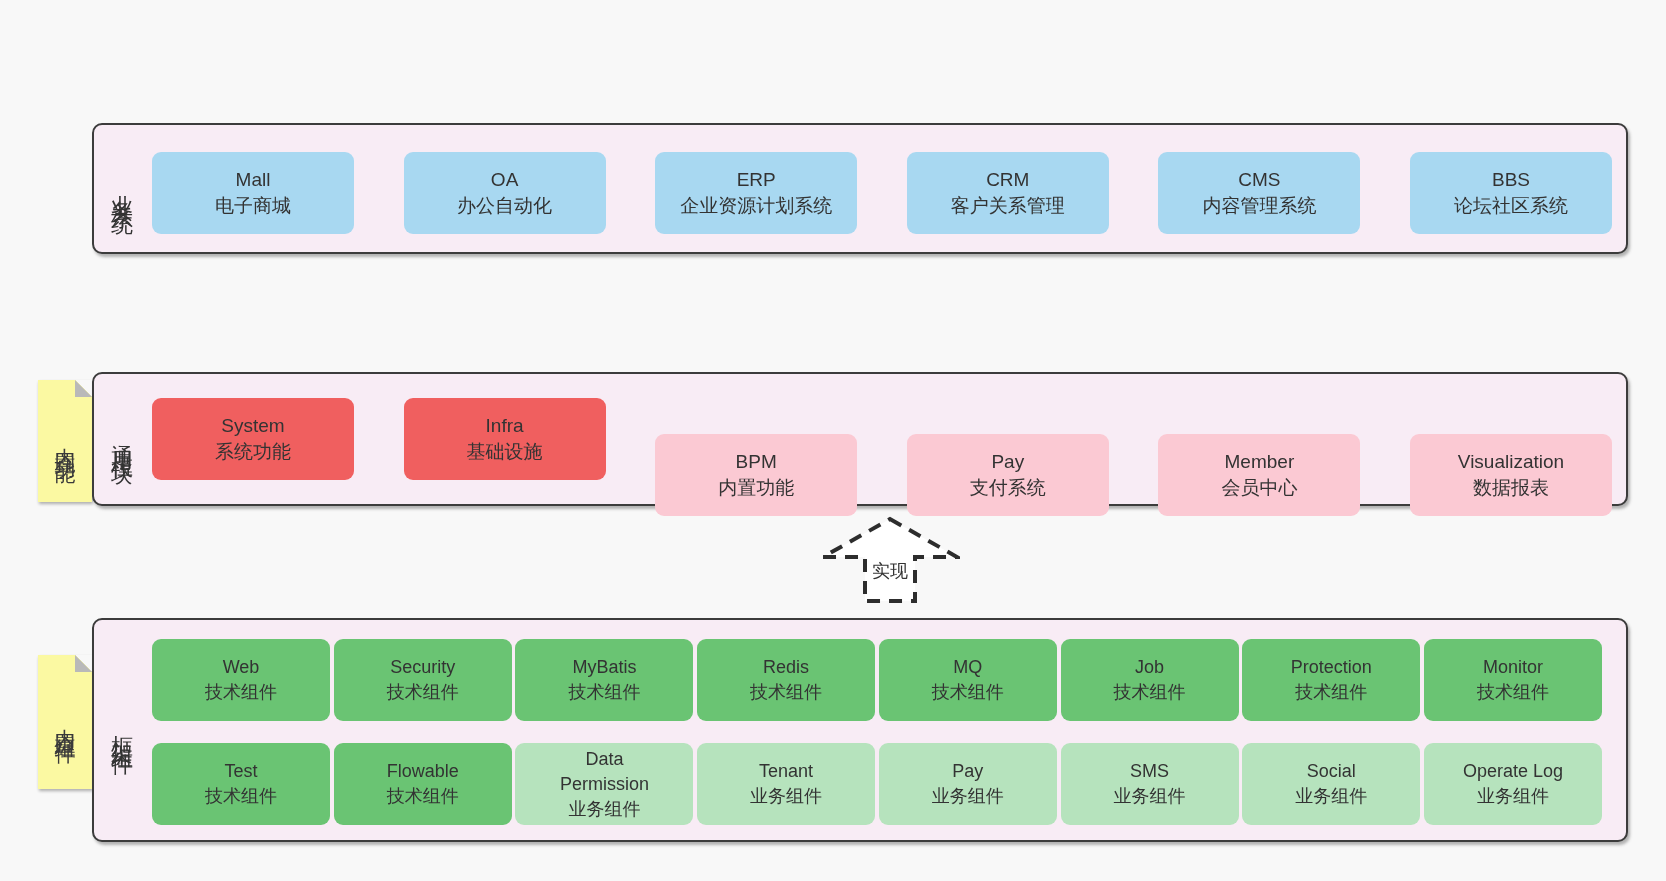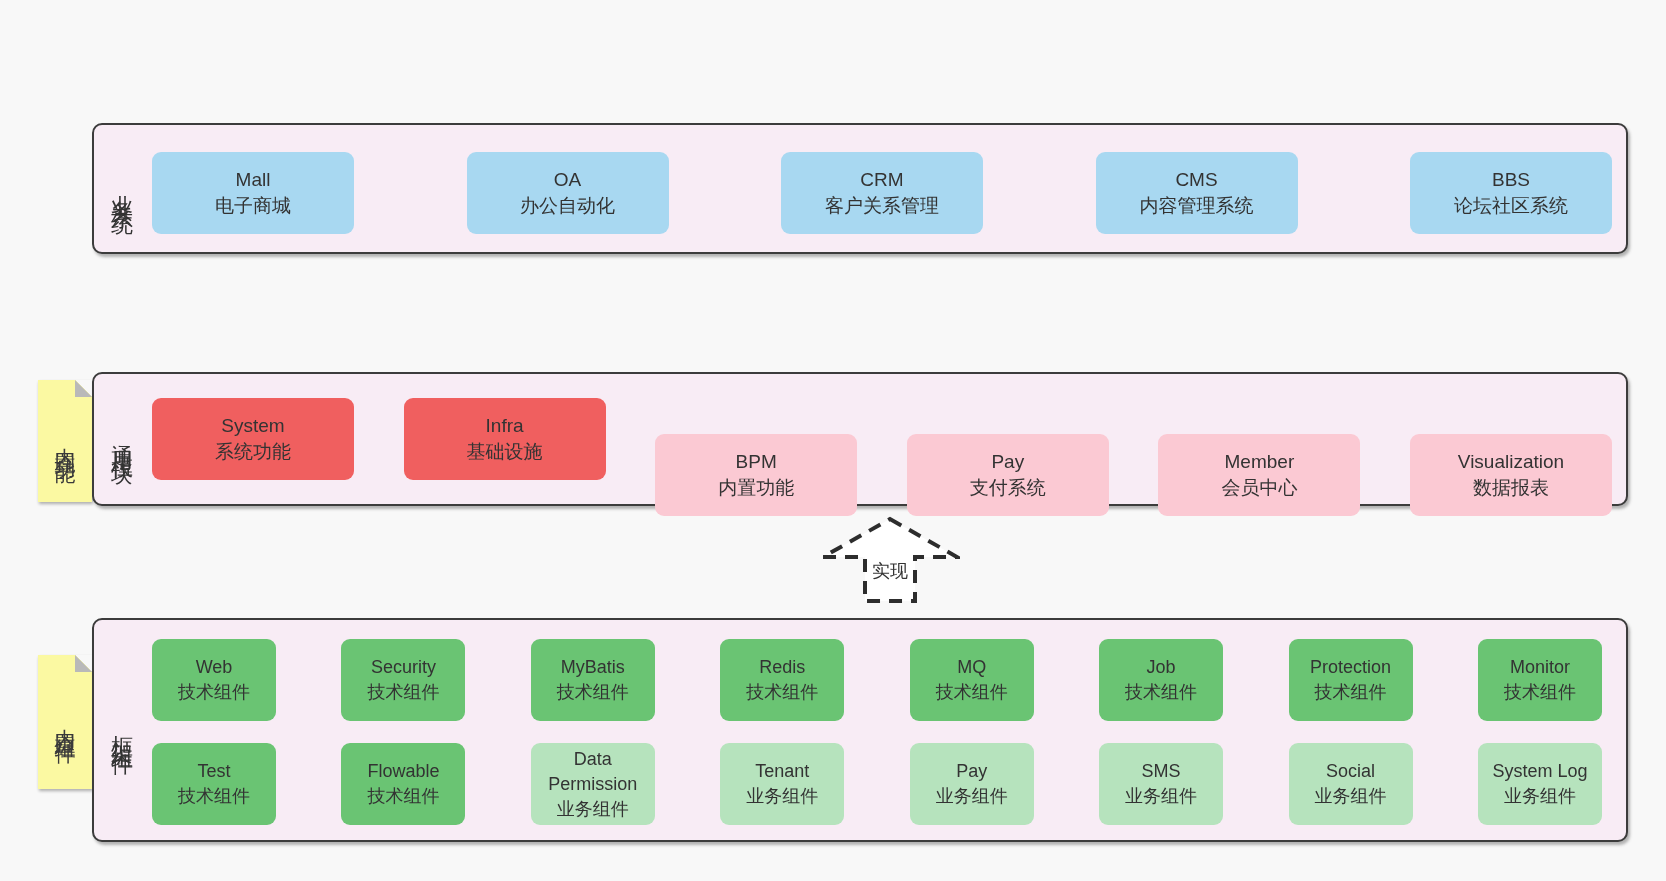--- a/index.html
+++ b/index.html
@@ -76,21 +76,21 @@
     flex-direction:column;
     align-items:center;
     justify-content:center;
     text-align:center;
     font-size:19px;
     line-height:26px;
     color:var(--text);
     padding:6px 4px;
   }
   .row-6 .box{ width:202px; }
-  .row-8 .box{ width:124px; font-size:18px; line-height:25px; }
+  .row-8 .box{ width:178px; font-size:18px; line-height:25px; }
   .box-title{ white-space:pre-line; }
   .box.blue{ background:var(--blue); }
   .box.red{ background:var(--red); }
   .box.pink{ background:var(--pink);margin-top:36px; }
   .box.green{ background:var(--green); }
   .box.lightgreen{ background:var(--light-green); }
 
   
   .arrow{
     position:absolute;
@@ -143,20 +143,24 @@
   <section class="section" id="section-business">
     <div class="v-label">业务系统</div>
     <div class="box-row row-6" id="business-row">
         <div class="box blue">
           <div class="box-title">Mall</div>
           <div class="box-sub">电子商城</div>
         </div>
         <div class="box blue">
           <div class="box-title">OA</div>
           <div class="box-sub">办公自动化</div>
+        </div>
+        <div class="box blue">
+          <div class="box-title">ERP</div>
+          <div class="box-sub">企业资源计划系统</div>
         </div>
         <div class="box blue">
           <div class="box-title">CRM</div>
           <div class="box-sub">客户关系管理</div>
         </div>
         <div class="box blue">
           <div class="box-title">CMS</div>
           <div class="box-sub">内容管理系统</div>
         </div>
         <div class="box blue">
@@ -276,19 +280,19 @@
         </div>
         <div class="box lightgreen">
           <div class="box-title">SMS</div>
           <div class="box-sub">业务组件</div>
         </div>
         <div class="box lightgreen">
           <div class="box-title">Social</div>
           <div class="box-sub">业务组件</div>
         </div>
         <div class="box lightgreen">
-          <div class="box-title">System Log</div>
+          <div class="box-title">Operate Log</div>
           <div class="box-sub">业务组件</div>
         </div>
       </div>
   </section>
 
 </div>
 
 </body></html>

